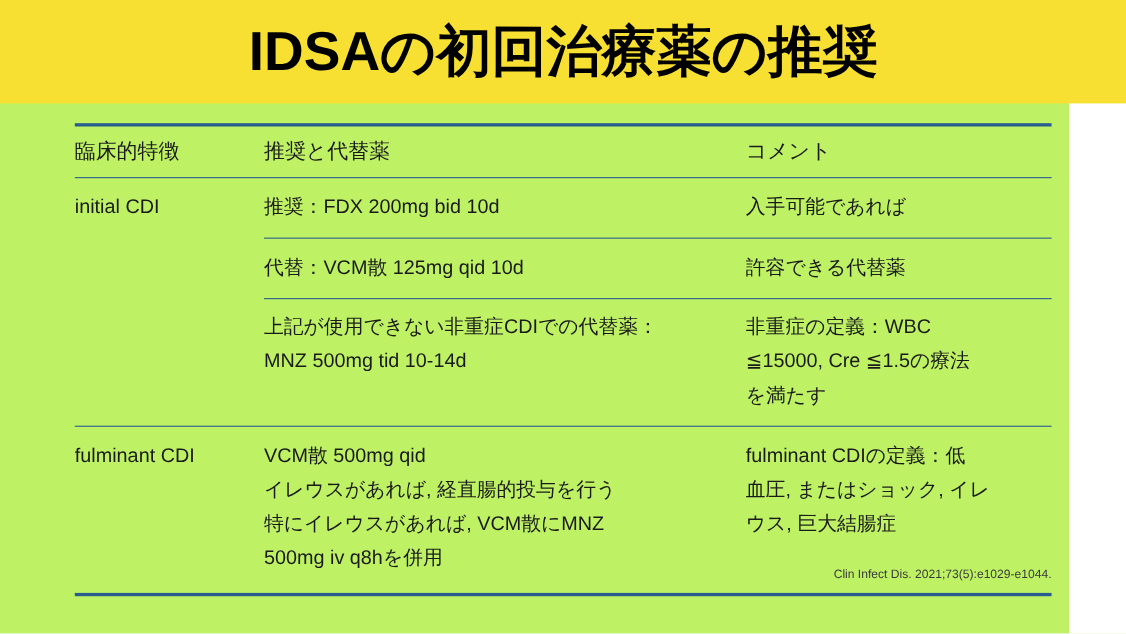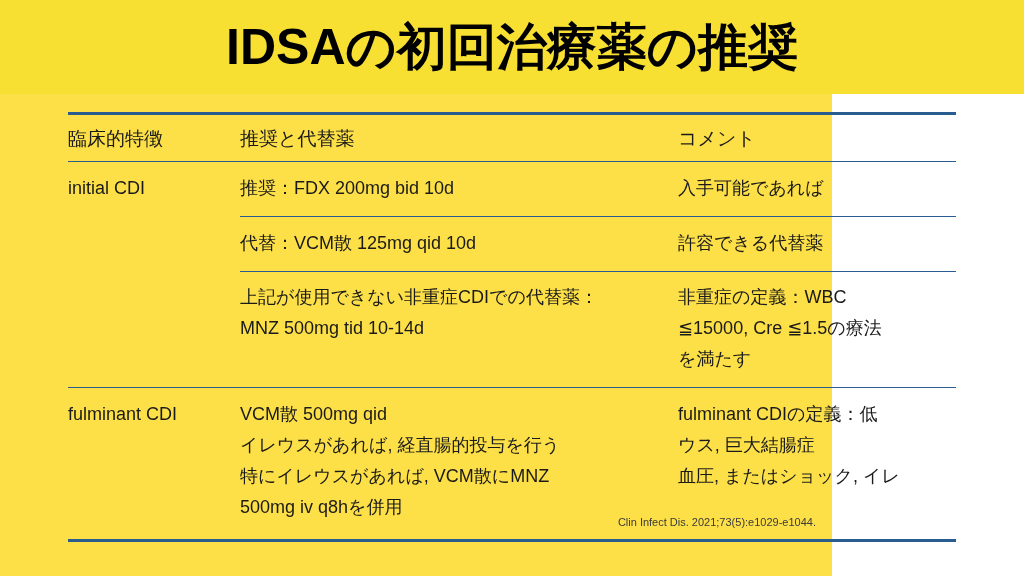--- a/index.html
+++ b/index.html
@@ -8,23 +8,23 @@
   html, body {
     width: 1024px;
     height: 576px;
     background: #ffffff;
     font-family: "Liberation Sans", "DejaVu Sans", sans-serif;
     overflow: hidden;
   }
 
   .slide {
     position: relative;
-    width: 832px;
+    width: 972px;
     height: 576px;
-    background: #fde047;
+    background: #bef264;
   }
 
   
   .title-banner {
     position: absolute;
     left: 0;
     top: 0;
     width: 1024px;
     height: 94px;
     background: #f8e033;
@@ -179,22 +179,22 @@
     <div class="row row-fulminant">
       <div class="cell col-1">fulminant CDI</div>
       <div class="cell col-2">
         <span class="cell-line">VCM散 500mg qid</span>
         <span class="cell-line">イレウスがあれば, 経直腸的投与を行う</span>
         <span class="cell-line">特にイレウスがあれば, VCM散にMNZ</span>
         <span class="cell-line">500mg iv q8hを併用</span>
       </div>
       <div class="cell col-3">
         <span class="cell-line">fulminant CDIの定義：低</span>
+        <span class="cell-line">血圧, またはショック, イレ</span>
         <span class="cell-line">ウス, 巨大結腸症</span>
-        <span class="cell-line">血圧, またはショック, イレ</span>
       </div>
     </div>
 
     <div class="rule rule-thick"></div>
 
   </div>
 
   <div class="page-number">29</div>
 
   <div class="citation">Clin Infect Dis. 2021;73(5):e1029-e1044.</div>

